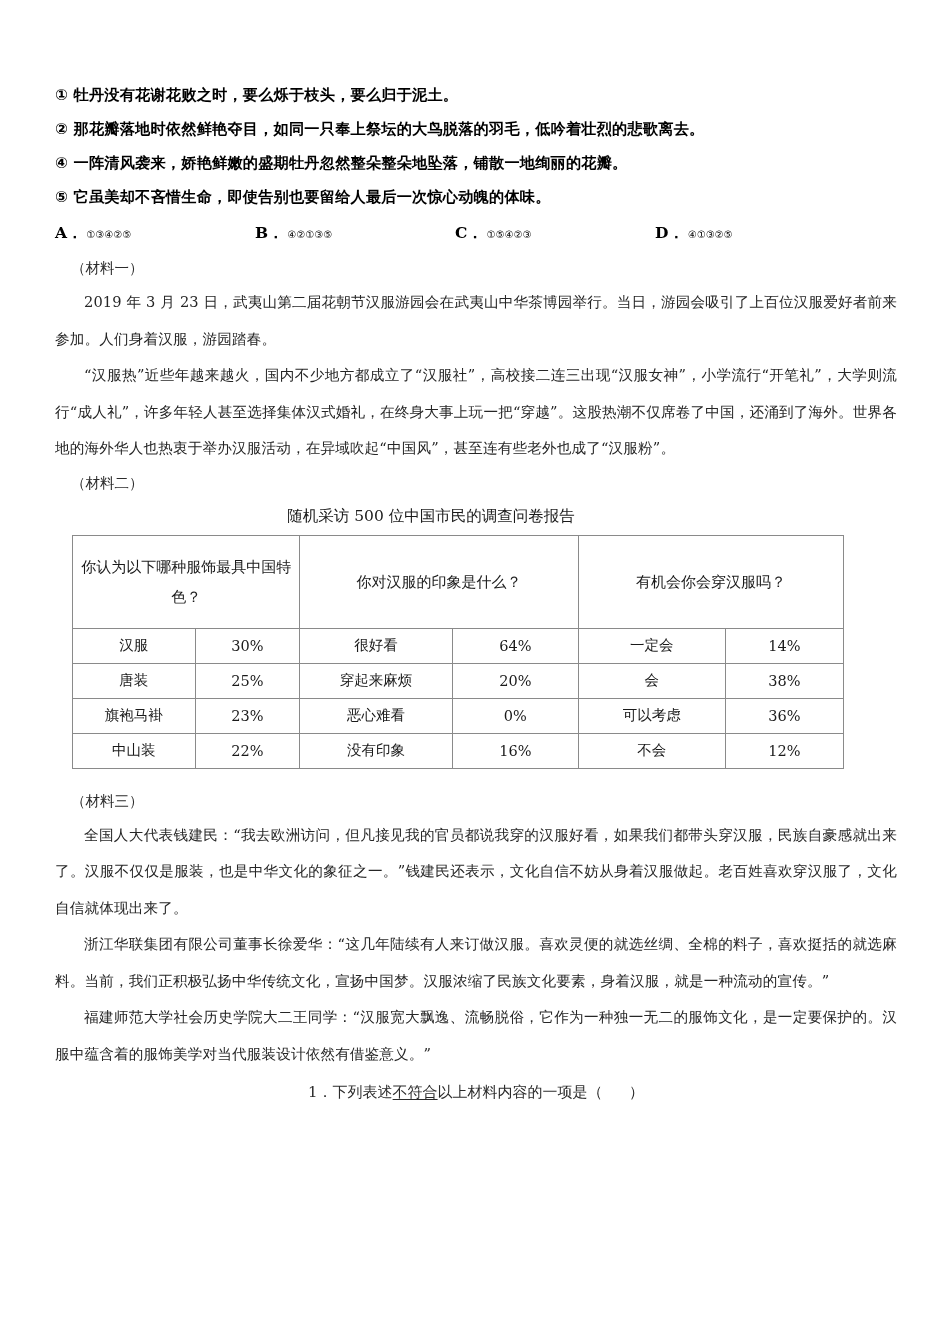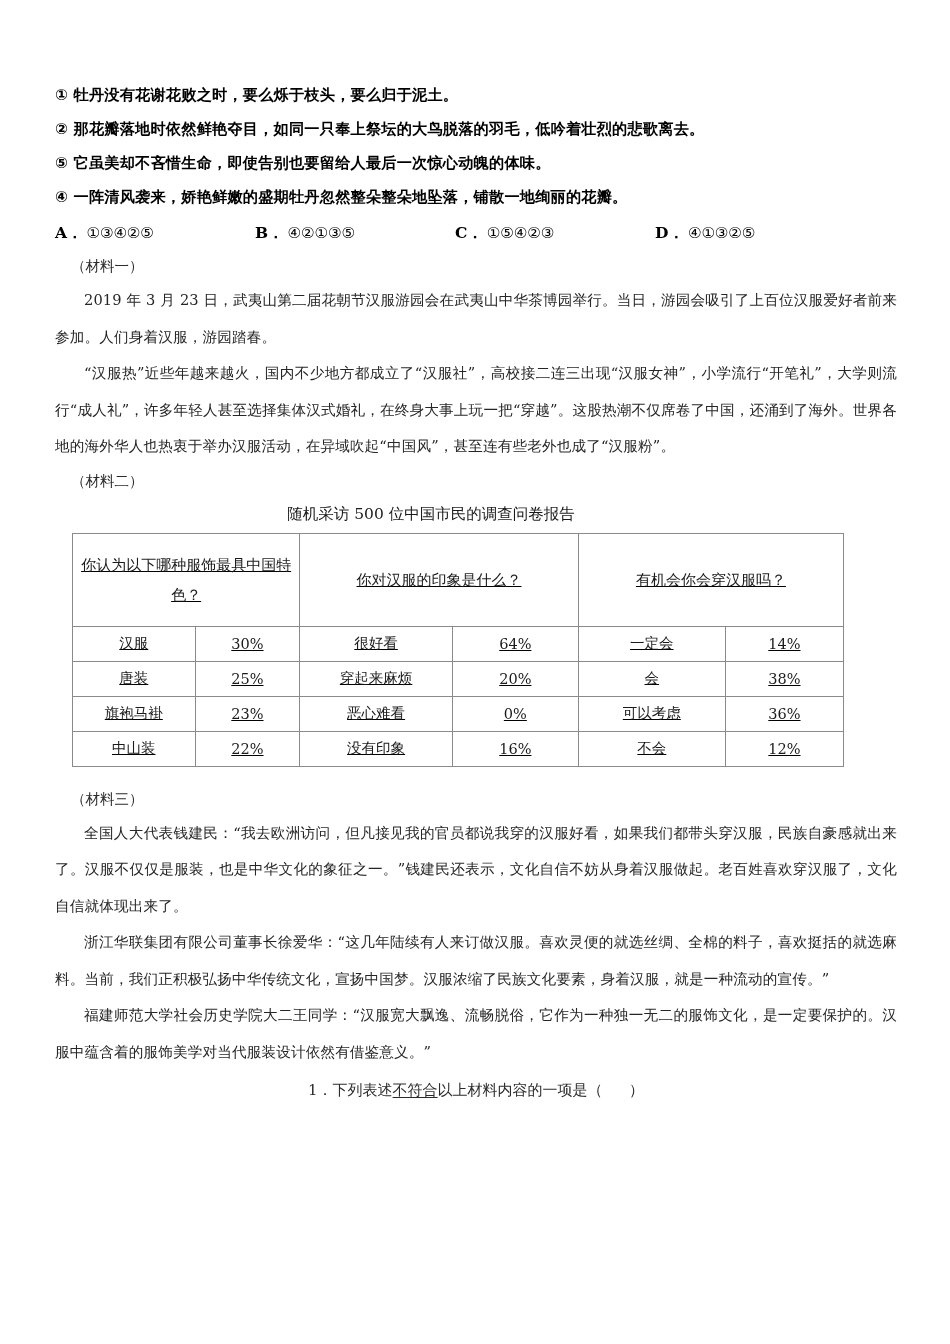--- a/index.html
+++ b/index.html
@@ -53,21 +53,21 @@
   }
   .opt { display: inline-block; }
   .opt .lbl {
     font-family: "DejaVu Serif", "Liberation Serif", serif;
     font-weight: bold;
     margin-right: 4px;
   }
   .opt .seq {
     font-family: "DejaVu Sans", "Liberation Sans", sans-serif;
     font-weight: normal;
-    font-size: 15px;
+    font-size: 10px;
   }
   .opt-a { width: 200px; }
   .opt-b { width: 200px; }
   .opt-c { width: 200px; }
   .opt-d { width: 200px; }
 
   
   .qline {
     font-family: "DejaVu Serif", "Liberation Serif", serif;
     font-size: 15px;
@@ -106,21 +106,20 @@
     margin-top: 2px;
     margin-bottom: 4px;
     padding-right: 90px;
     color: #1a1a1a;
   }
   table.survey {
     border-collapse: collapse;
     margin-left: 17px;
     width: 772px;
     table-layout: fixed;
-    text-decoration: underline;
   }
   table.survey td {
     border: 1px solid #8a8a8a;
     text-align: center;
     font-family: "DejaVu Serif", "Liberation Serif", serif;
     font-size: 14.5px;
     color: #1a1a1a;
     padding: 0;
   }
   table.survey td.head {
@@ -140,22 +139,22 @@
   .blank-paren { letter-spacing: 4px; }
 </style>
 </head>
 <body>
 
 <div class="page">
   <div class="content">
 
     <div class="stmt">① 牡丹没有花谢花败之时，要么烁于枝头，要么归于泥土。</div>
     <div class="stmt">② 那花瓣落地时依然鲜艳夺目，如同一只奉上祭坛的大鸟脱落的羽毛，低吟着壮烈的悲歌离去。</div>
+    <div class="stmt">④ 一阵清风袭来，娇艳鲜嫩的盛期牡丹忽然整朵整朵地坠落，铺散一地绚丽的花瓣。</div>
     <div class="stmt">⑤ 它虽美却不吝惜生命，即使告别也要留给人最后一次惊心动魄的体味。</div>
-    <div class="stmt">④ 一阵清风袭来，娇艳鲜嫩的盛期牡丹忽然整朵整朵地坠落，铺散一地绚丽的花瓣。</div>
 
     <div class="options">
       <span class="opt opt-a"><span class="lbl">A．</span><span class="seq">①③④②⑤</span></span>
       <span class="opt opt-b"><span class="lbl">B．</span><span class="seq">④②①③⑤</span></span>
       <span class="opt opt-c"><span class="lbl">C．</span><span class="seq">①⑤④②③</span></span>
       <span class="opt opt-d"><span class="lbl">D．</span><span class="seq">④①③②⑤</span></span>
     </div>
 
 
     <div class="mat-label">（材料一）</div>

